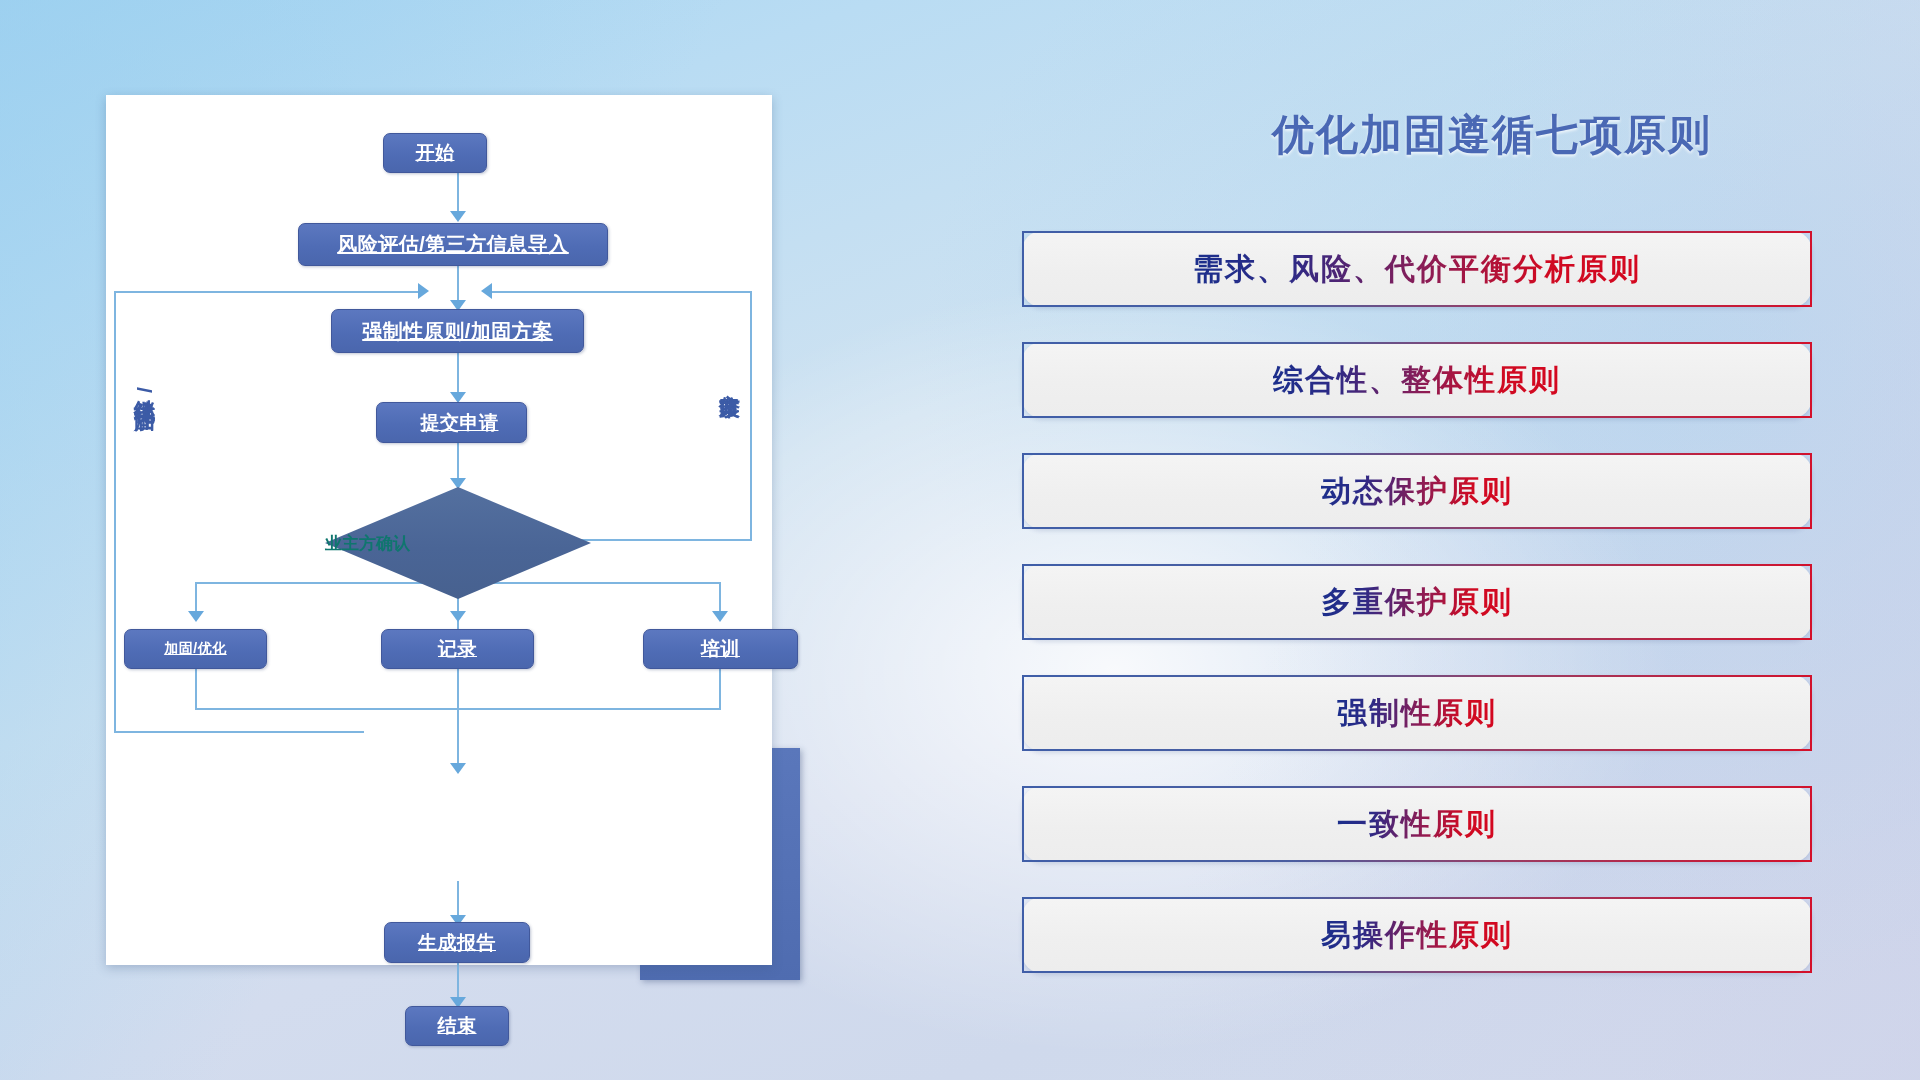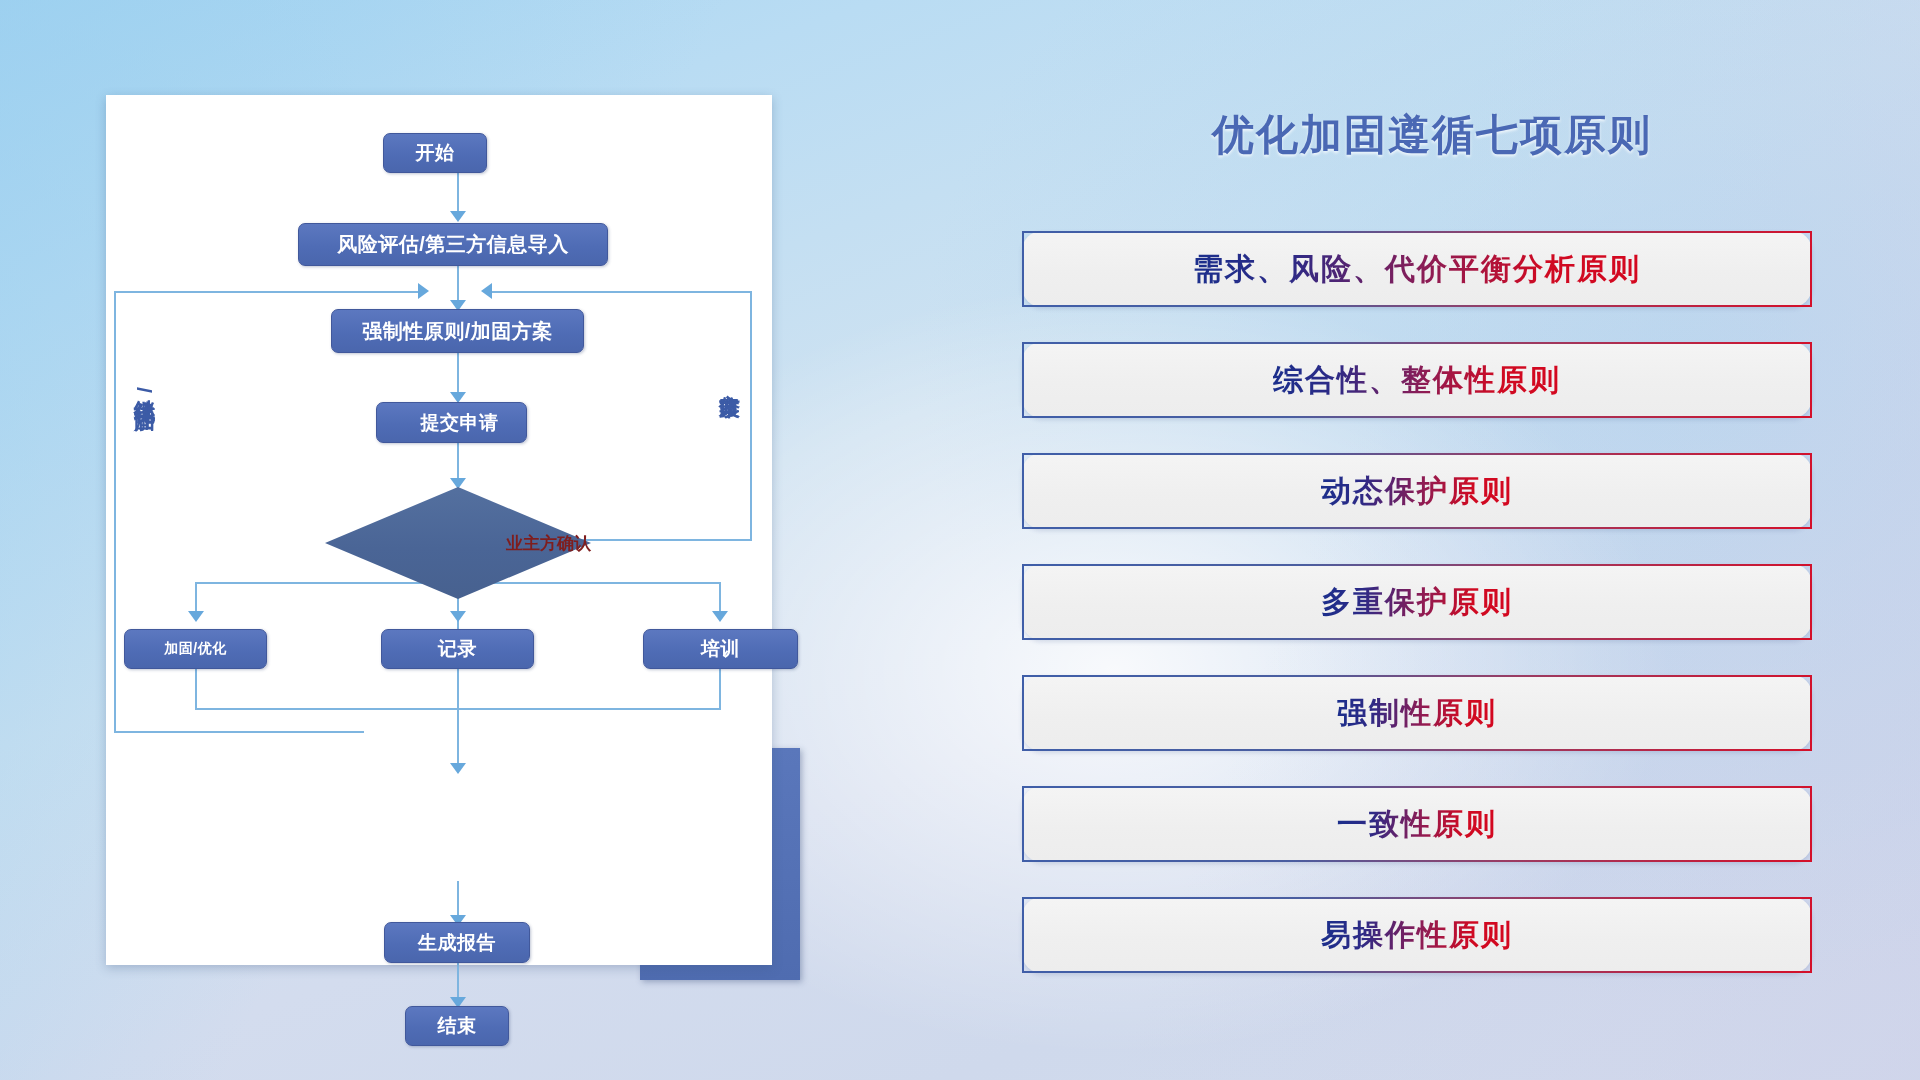--- a/index.html
+++ b/index.html
@@ -36,25 +36,26 @@
 
   
   .node{
     position:absolute;box-sizing:border-box;
     background:linear-gradient(180deg,#5c78c0 0%,#4f6cb5 55%,#4a66ad 100%);
     border:1px solid #41589b;border-radius:7px;
     color:#ffffff;font-weight:bold;
     display:flex;align-items:center;justify-content:center;
     text-align:center;letter-spacing:.5px;
     box-shadow:1px 1px 3px rgba(40,60,110,.30);
+    text-decoration:underline;
   }
   .diamond{
     position:absolute;
-    display:flex;align-items:center;justify-content:flex-end;
-    color:#7f1d1d;font-weight:bold;text-align:center;
+    display:flex;align-items:center;justify-content:flex-start;
+    color:#0f766e;font-weight:bold;text-align:center;
   }
   .diamond .dshape{
     position:absolute;inset:0;
     background:linear-gradient(180deg,#54709f 0%,#4a6596 55%,#47618f 100%);
     clip-path:polygon(50% 0,100% 50%,50% 100%,0 50%);
   }
   .diamond .dtxt{position:relative;z-index:2;}
 
   .vlabel{
     position:absolute;color:#3c5ba6;font-weight:bold;
@@ -70,21 +71,21 @@
   .arw{
     position:absolute;width:0;height:0;
   }
   .arw.down{border-left:8px solid transparent;border-right:8px solid transparent;border-top:11px solid #67a8dc;}
   .arw.right{border-top:8px solid transparent;border-bottom:8px solid transparent;border-left:11px solid #67a8dc;}
   .arw.left{border-top:8px solid transparent;border-bottom:8px solid transparent;border-right:11px solid #67a8dc;}
 
   
   #right-title{
     position:absolute;left:1152px;top:107px;width:560px;
-    text-align:center;font-size:42px;font-weight:bold;
+    text-align:right;font-size:42px;font-weight:bold;
     color:#4a68b4;letter-spacing:2px;
     text-shadow:0 2px 3px rgba(255,255,255,.75);
     white-space:nowrap;
   }
   #principles{
     position:absolute;left:1022px;top:231px;width:790px;
   }
   .principle{
     position:relative;box-sizing:border-box;
     height:76px;margin-bottom:35px;

